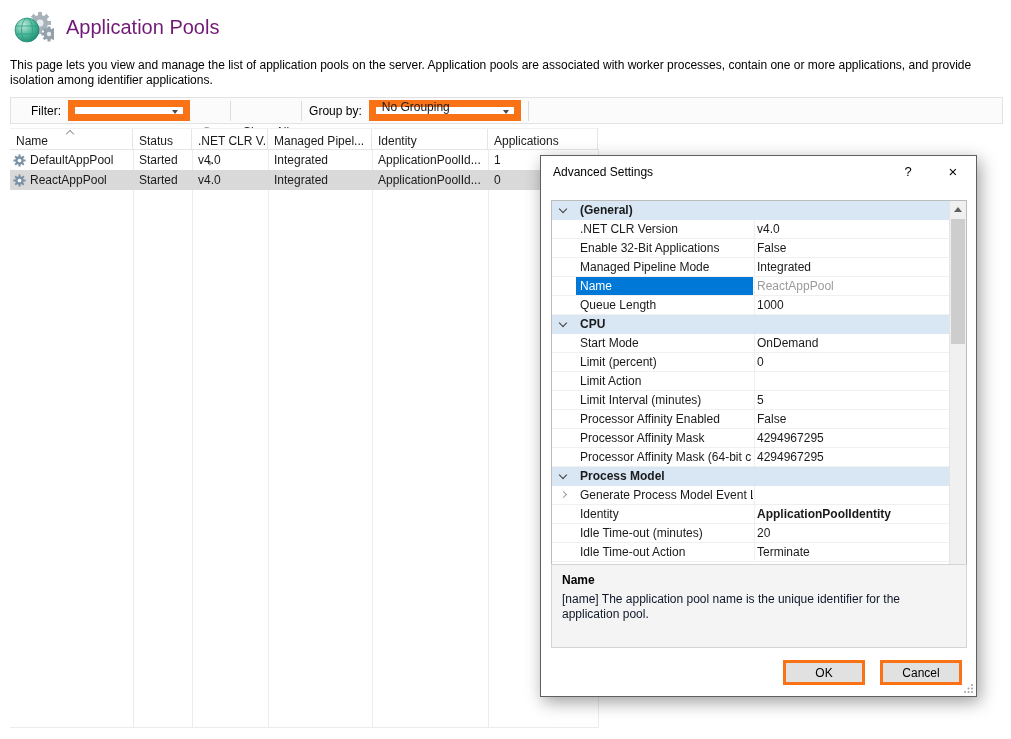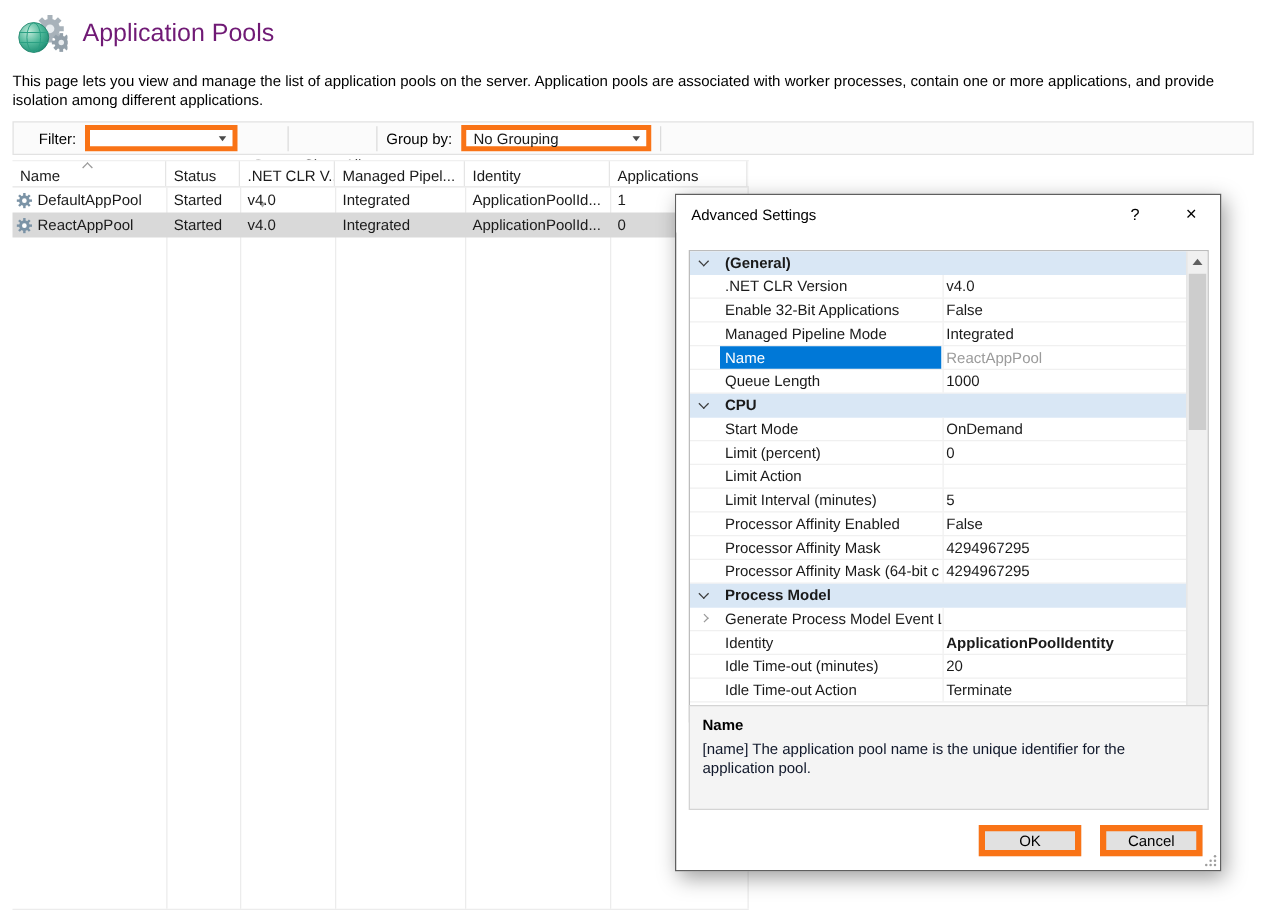--- a/index.html
+++ b/index.html
@@ -17,22 +17,22 @@
   .page-desc { position:absolute; left:10px; top:58px; width:985px; line-height:15px; color:#000; }
 
   
   .toolbar {
     position:absolute; left:10px; top:97px; width:993px; height:27px;
     background:#fbfbfb; border:1px solid #e2e2e2;
     display:flex; align-items:center; padding:0 20px; gap:7px;
   }
   .tb-label { color:#000; }
   .combo {
-    height:21px; background:#fff; border:4px solid #f97316;
-    display:flex; align-items:center; justify-content:space-between;
+    height:21px; background:#fff; border:7px solid #f97316;
+    display:flex; align-items:flex-end; justify-content:space-between;
     padding:0 5px 0 6px; cursor:default;
   }
   .filter-combo { width:122px; }
   .group-combo { width:152px; }
   .caret-down { width:0; height:0; border-left:3.5px solid transparent; border-right:3.5px solid transparent; border-top:4px solid #4a4a4a; }
   .tb-btn { display:flex; align-items:center; gap:23px; padding:2px 5px; height:22px;flex-direction:column; }
   .tb-btn.disabled { color:#9a9a9a; }
   .tb-btn.disabled .caret-down { border-top-color:#ababab; }
   .tb-sep { width:1px; height:20px; background:#dcdcdc; }
 
@@ -92,21 +92,21 @@
   .sb-btn { position:absolute; left:0; width:16px; height:17px; }
   .sb-up { top:0; } .sb-down { bottom:0; }
   .tri-up { display:block; width:0; height:0; margin:6px auto 0; border-left:4px solid transparent; border-right:4px solid transparent; border-bottom:5px solid #606060; }
   .tri-down { display:block; width:0; height:0; margin:6px auto 0; border-left:4px solid transparent; border-right:4px solid transparent; border-top:5px solid #606060; }
   .sb-thumb { position:absolute; left:1px; top:18px; width:14px; height:125px; background:#cdcdcd; }
 
   .dlg-helparea { position:absolute; left:10px; top:408px; width:416px; height:84px; background:#f4f4f4; border:1px solid #d4d4d4; padding:8px 10px; }
   .help-title { font-weight:bold; margin-bottom:5px; color:#000; }
   .help-text { width:378px; line-height:15px; color:#0f172a; }
 
-  .dlg-btn { position:absolute; width:82px; height:25px; background:#e1e1e1; border:5px solid #f97316; font-size:12px; color:#000; cursor:default; }
+  .dlg-btn { position:absolute; width:82px; height:25px; background:#e1e1e1; border:3px solid #f97316; font-size:12px; color:#000; cursor:default; }
   .btn-ok { left:242px; top:504px; }
   .btn-cancel { left:339px; top:504px; }
   .resize-grip { position:absolute; right:2px; bottom:2px; width:12px; height:12px; }
 </style>
 </head>
 <body>
 
 <div class="page-header">
   <svg width="40" height="34" viewBox="0 0 40 34">
     <defs>
@@ -140,21 +140,21 @@
       </g>
     </g>
     <circle cx="35" cy="24" r="2.2" fill="#e8ecef"></circle>
     <circle cx="13" cy="20" r="12" fill="url(#globeGrad)" stroke="#167a62" stroke-width="0.6"></circle>
     <ellipse cx="13" cy="20" rx="5.5" ry="11.7" fill="none" stroke="#2aa083" stroke-width="0.8"></ellipse>
     <path d="M1.5 16 h23 M1.5 24 h23" stroke="#2aa083" stroke-width="0.8" fill="none"></path>
   </svg>
   <h1 class="page-title">Application Pools</h1>
 </div>
 
-<p class="page-desc">This page lets you view and manage the list of application pools on the server. Application pools are associated with worker processes, contain one or more applications, and provide isolation among different applications.</p>
+<p class="page-desc">This page lets you view and manage the list of application pools on the server. Application pools are associated with worker processes, contain one or more applications, and provide isolation among identifier applications.</p>
 
 <div class="toolbar">
   <span class="tb-label">Filter:</span>
   <div class="combo filter-combo">
     <span class="combo-value"></span>
     <span class="caret-down"></span>
   </div>
   <div class="tb-btn disabled">
     <svg width="13" height="12" viewBox="0 0 13 12">
       <path d="M0.5 0.5 h12 l-4.5 5 v5.5 l-3 -1.8 v-3.7 z" fill="#c2c2c2"></path>

